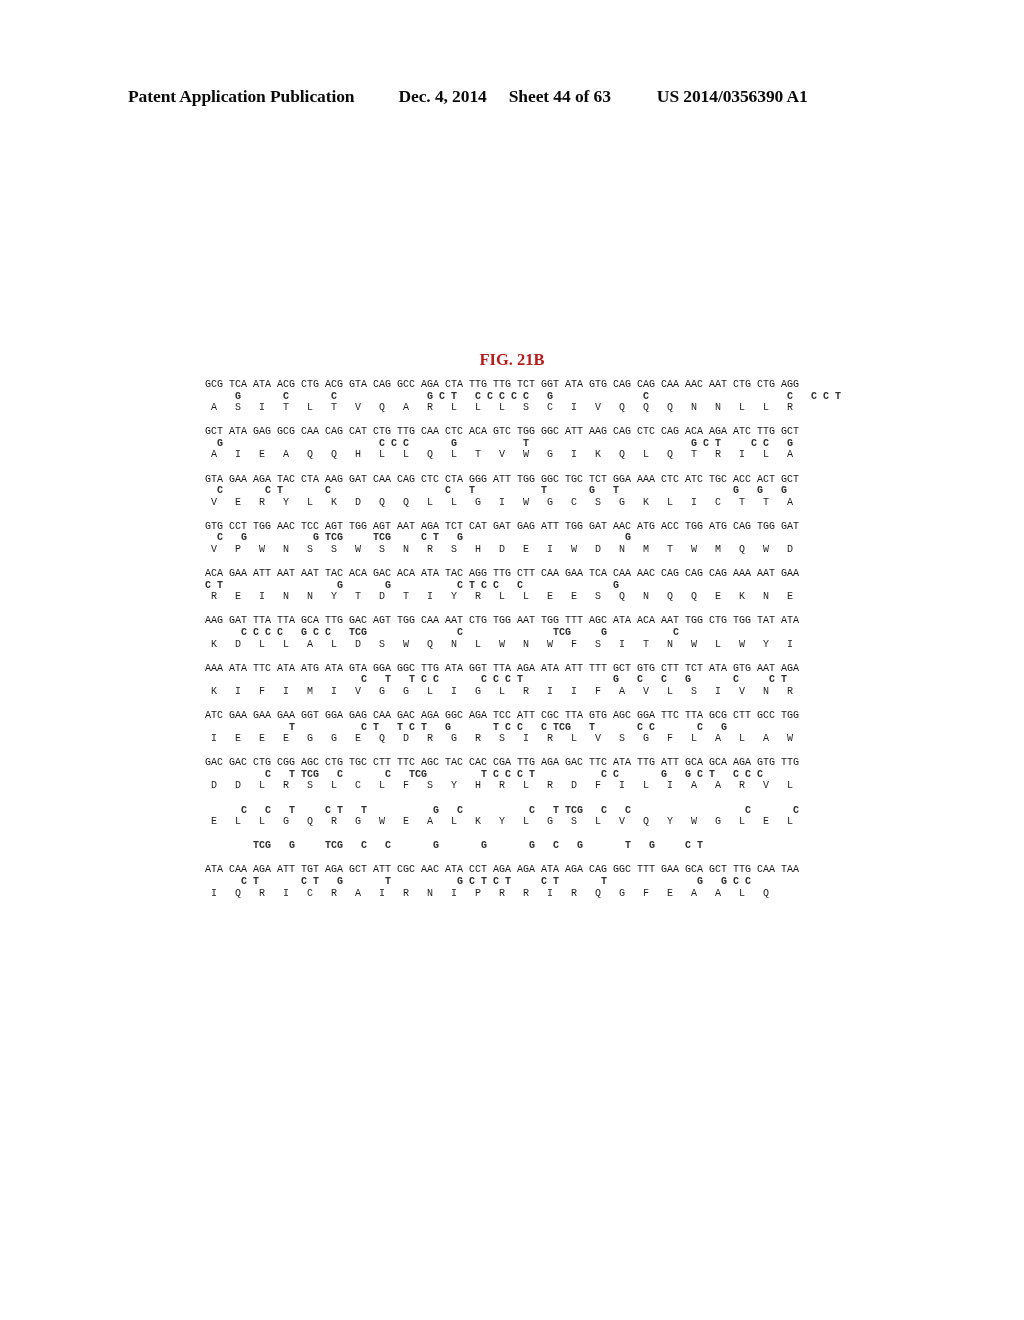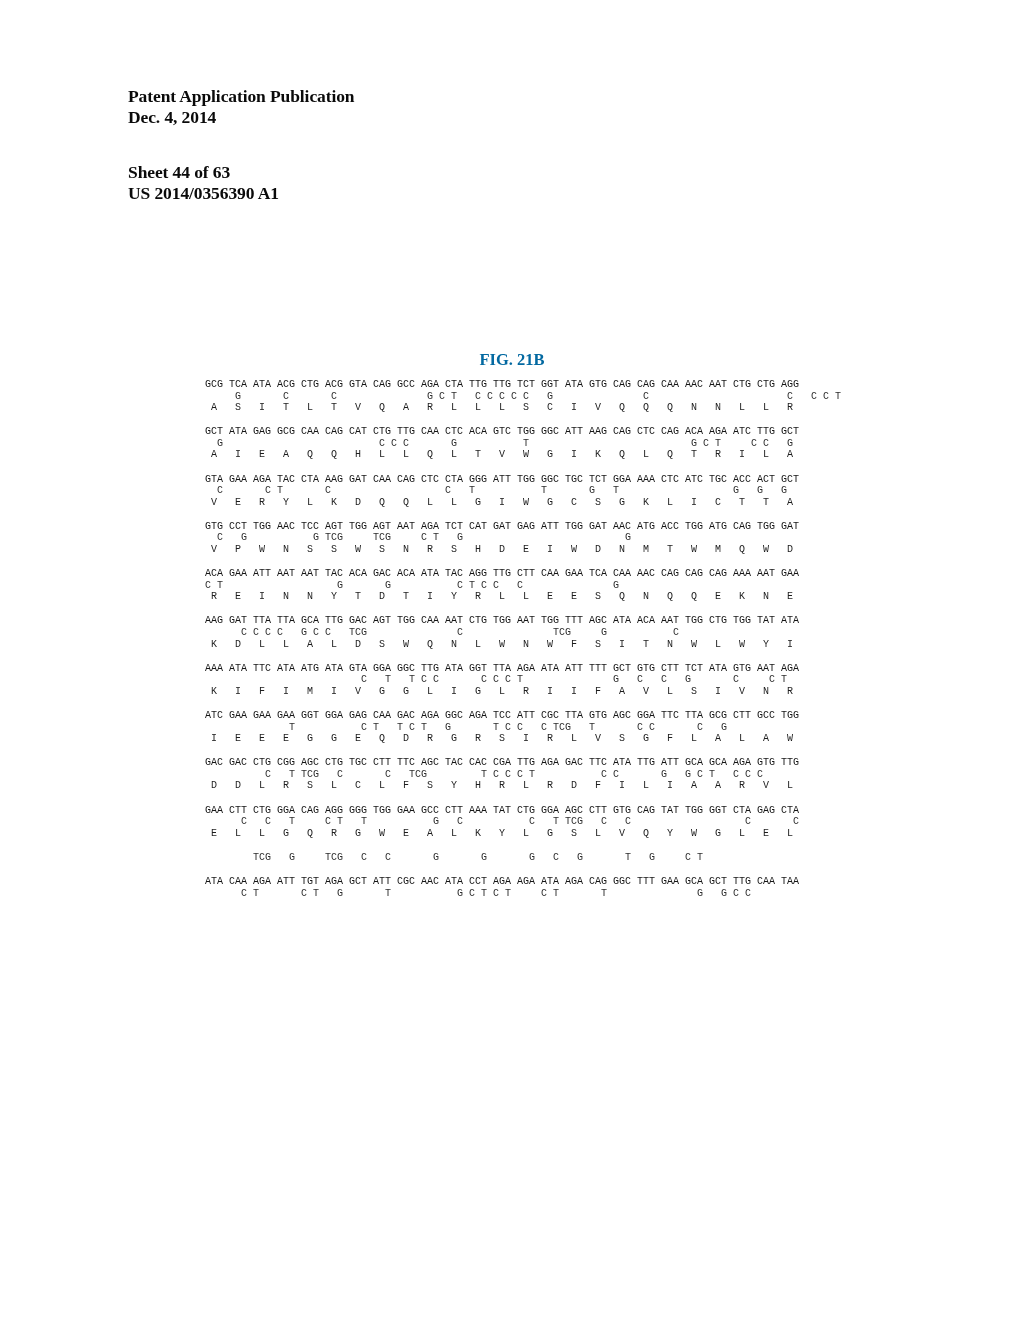--- a/index.html
+++ b/index.html
@@ -32,38 +32,37 @@
     left: 128px;
     width: 768px;
     display: flex;
     align-items: baseline;
     font-family: "Liberation Serif", serif;
     font-weight: bold;
     font-size: 17.5px;
     letter-spacing: -0.1px;
     white-space: nowrap;
     color: #0a0a0a;
-    flex-direction: column;
   }
   .hdr-pub      { margin-right: 44px; }
   .hdr-date     { margin-right: 22px; }
-  .hdr-sheet    { margin-right: 46px; margin-top: 34px; }
+  .hdr-sheet    { margin-right: 46px; }
   .hdr-docnum   { }
 
   
   .fig-label {
     position: absolute;
     top: 350px;
     left: 0;
     width: 1024px;
     text-align: center;
     font-family: "Liberation Serif", serif;
     font-weight: bold;
     font-size: 16.5px;
-    color: #0369a1;
+    color: #b91c1c;
   }
 
   
   .sequence-listing {
     position: absolute;
     top: 379px;
     left: 205px;
     width: 660px;
     font-family: "Liberation Mono", monospace;
   }
@@ -78,20 +77,21 @@
     font-size: 10px;
     line-height: 11.6px;
     letter-spacing: 0px;
     color: #1d1d1d;
   }
   .seq-row.nucleotide {
     color: #161616;
   }
   .seq-row.variant {
     color: #2f2f2f;
+    font-weight: bold;
   }
   .seq-row.protein {
     color: #1d1d1d;
     letter-spacing: 0px;
   }
 </style>
 </head>
 <body>
 
 <div class="page">
@@ -145,26 +145,26 @@
         <div class="seq-row nucleotide">ATC GAA GAA GAA GGT GGA GAG CAA GAC AGA GGC AGA TCC ATT CGC TTA GTG AGC GGA TTC TTA GCG CTT GCC TGG</div>
         <div class="seq-row variant">              T           C T   T C T   G       T C C   C TCG   T       C C       C   G</div>
         <div class="seq-row protein"> I   E   E   E   G   G   E   Q   D   R   G   R   S   I   R   L   V   S   G   F   L   A   L   A   W</div>
       </div>
       <div class="seq-block">
         <div class="seq-row nucleotide">GAC GAC CTG CGG AGC CTG TGC CTT TTC AGC TAC CAC CGA TTG AGA GAC TTC ATA TTG ATT GCA GCA AGA GTG TTG</div>
         <div class="seq-row variant">          C   T TCG   C       C   TCG         T C C C T           C C       G   G C T   C C C</div>
         <div class="seq-row protein"> D   D   L   R   S   L   C   L   F   S   Y   H   R   L   R   D   F   I   L   I   A   A   R   V   L</div>
       </div>
       <div class="seq-block">
-        <div class="seq-row nucleotide">GAA CTT CTG GGA CAG AGG GGG TGG GAA GCC CTT AAA TAT CTG GGA AGC CTT GTG CAG TAT TGG GGT CTA GAG CTA</div>
         <div class="seq-row variant">      C   C   T     C T   T           G   C           C   T TCG   C   C                   C       C</div>
         <div class="seq-row protein"> E   L   L   G   Q   R   G   W   E   A   L   K   Y   L   G   S   L   V   Q   Y   W   G   L   E   L</div>
       </div>
       <div class="seq-block">
         <div class="seq-row variant">        TCG   G     TCG   C   C       G       G       G   C   G       T   G     C T</div>
       </div>
       <div class="seq-block">
         <div class="seq-row nucleotide">ATA CAA AGA ATT TGT AGA GCT ATT CGC AAC ATA CCT AGA AGA ATA AGA CAG GGC TTT GAA GCA GCT TTG CAA TAA</div>
         <div class="seq-row variant">      C T       C T   G       T           G C T C T     C T       T               G   G C C</div>
+        <div class="seq-row protein"> I   Q   R   I   C   R   A   I   R   N   I   P   R   R   I   R   Q   G   F   E   A   A   L   Q</div>
       </div>
     </div>
 
 </div>
 
 </body></html>

